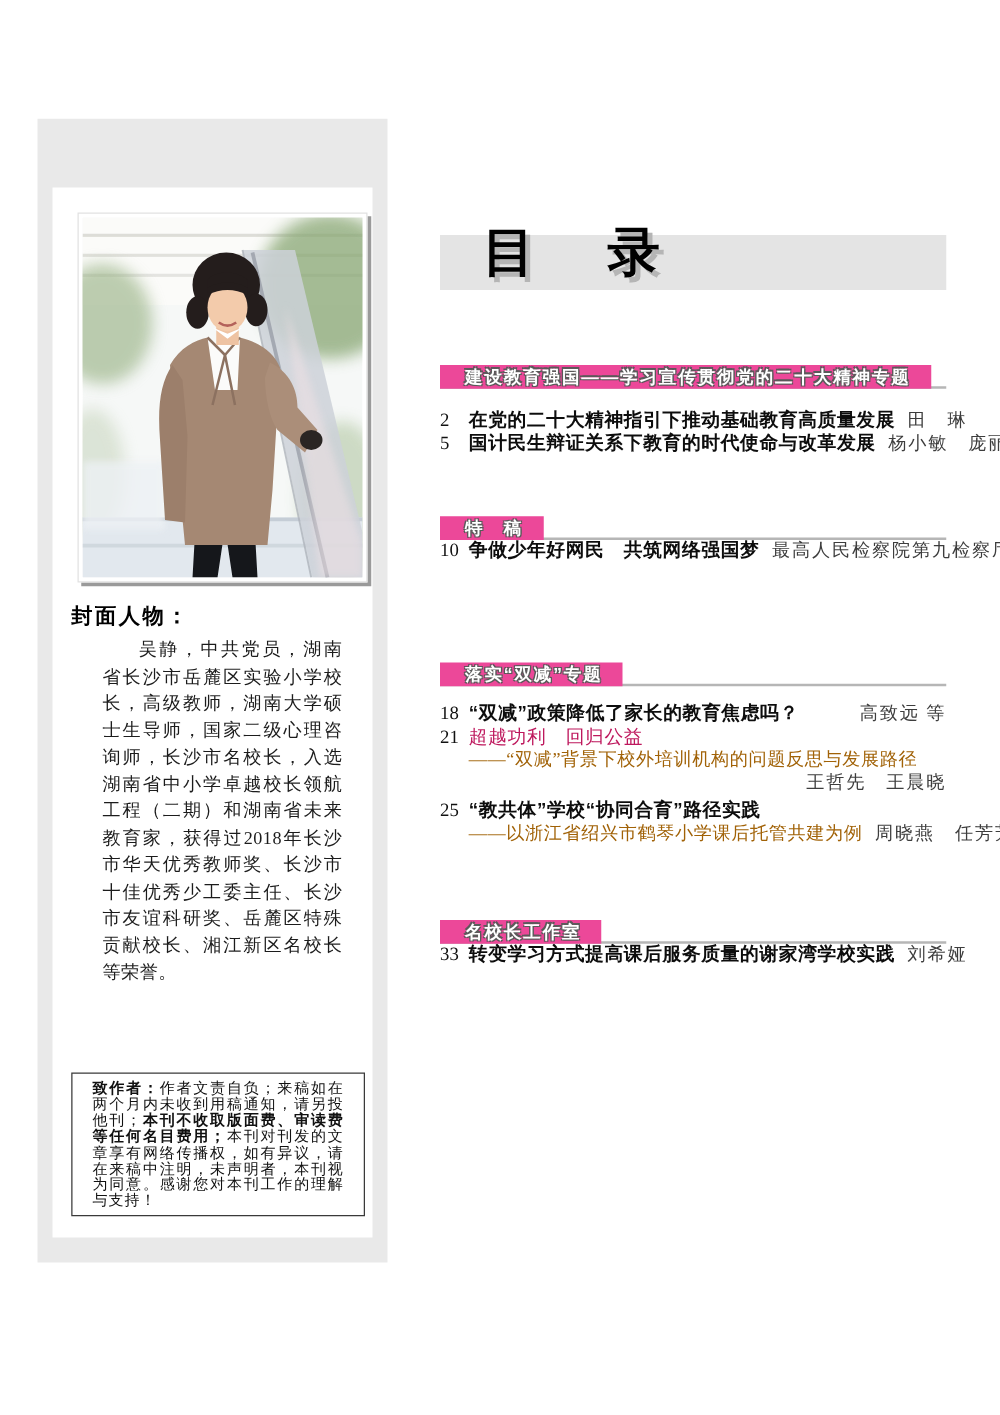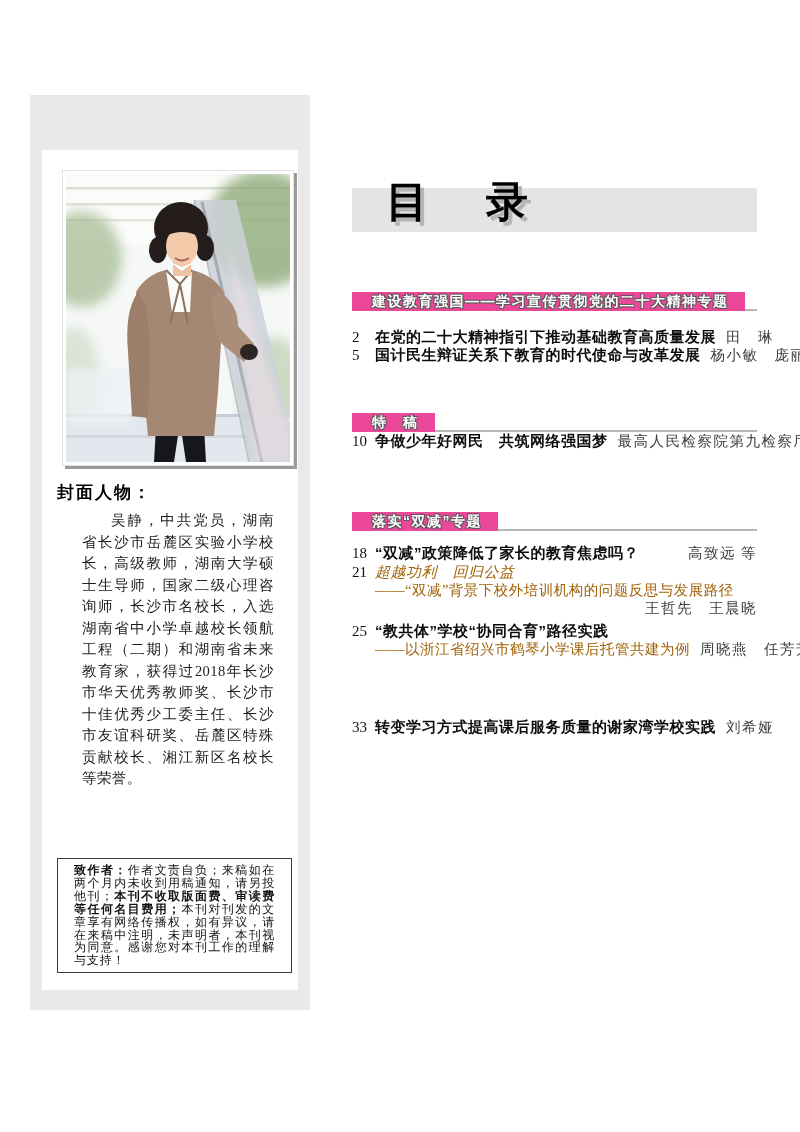--- a/index.html
+++ b/index.html
@@ -22,39 +22,39 @@
   .notice-box b{letter-spacing:0.8px;}
 
   
   .toc-col{position:absolute;left:352px;top:188px;width:405px;}
   .toc-title-bar{position:relative;height:44px;background:#e4e4e4;}
   .toc-title{position:absolute;left:34px;top:-14px;margin:0;font-family:"Liberation Sans",sans-serif;
              font-size:42px;font-weight:bold;color:#000;letter-spacing:8px;
              text-shadow:4px 4px 0 #b5b5b5;white-space:nowrap;}
 
   .section{display:block;}
-  #s0{margin-top:60px;} #s1{margin-top:49px;} #s2{margin-top:62px;} #s3{margin-top:60px;}
+  #s0{margin-top:60px;} #s1{margin-top:49px;} #s2{margin-top:80px;} #s3{margin-top:60px;}
   .section-header{position:relative;height:19px;}
   .section-rule{position:absolute;left:0;right:0;bottom:0;height:2px;background:#b6b6b6;}
   .section-bar{position:absolute;left:0;top:0;height:19px;background:#ec4899;color:#ffffff;
                font-family:"Liberation Sans",sans-serif;font-size:14px;font-weight:bold;
                line-height:19px;padding:0 16px 0 20px;letter-spacing:1.5px;white-space:nowrap;
                text-shadow:-1px -1px 0 #5a5a5a,1px -1px 0 #5a5a5a,-1px 1px 0 #5a5a5a,1px 1px 0 #5a5a5a;}
 
   #s0 .toc-item:nth-child(1){margin-top:20px;} #s0 .toc-item:nth-child(2){margin-top:17px;}
   #s1 .toc-item:nth-child(1){margin-top:20px;}
   #s2 .toc-item:nth-child(1){margin-top:16px;} #s2 .toc-item:nth-child(2){margin-top:13px;}
   #s2 .toc-item:nth-child(3){margin-top:1px;}  #s2 .toc-item:nth-child(4){margin-top:5px;}
   #s3 .toc-item:nth-child(1){margin-top:17px;}
 
   .tline{display:flex;height:18px;line-height:18px;align-items:baseline;}
   .pagenum{flex:0 0 23px;font-family:"Liberation Serif",serif;font-size:15px;color:#111;}
   .ititle{font-family:"Liberation Sans",sans-serif;font-size:15px;font-weight:bold;color:#0d0d0d;
           letter-spacing:0.5px;white-space:nowrap;}
-  .ititle.regular{font-weight:normal;color:#a16207;font-style:italic;}
+  .ititle.regular{font-weight:normal;color:#be185d;}
   .iauthors{margin-left:auto;font-family:"Liberation Serif",serif;font-size:14.5px;color:#3d3d3d;
             letter-spacing:1.5px;white-space:nowrap;padding-left:10px;}
   .isubline{display:flex;height:18px;line-height:18px;align-items:baseline;padding-left:23px;}
   .isubtitle{font-family:"Liberation Serif",serif;font-size:14.5px;color:#a16207;
              letter-spacing:0.5px;white-space:nowrap;}
   .authors-own{height:18px;line-height:18px;text-align:right;font-family:"Liberation Serif",serif;
                font-size:14.5px;color:#3d3d3d;letter-spacing:1.5px;}
 </style>
 </head>
 <body>
@@ -189,20 +189,24 @@
               <div class="pagenum">25</div>
               <div class="ititle">“教共体”学校“协同合育”路径实践</div>
             </div>
             <div class="isubline">
               <div class="isubtitle">——以浙江省绍兴市鹤琴小学课后托管共建为例</div>
               <div class="iauthors">周晓燕　任芳芳</div>
             </div>
           </div>
         </div>
         <div class="section" id="s3">
+          <div class="section-header">
+            <div class="section-rule"></div>
+            <div class="section-bar">名校长工作室</div>
+          </div>
           <div class="toc-item">
             <div class="tline">
               <div class="pagenum">33</div>
               <div class="ititle">转变学习方式提高课后服务质量的谢家湾学校实践</div>
               <div class="iauthors">刘希娅</div>
             </div>
           </div>
         </div>
       </div>
   </div>

